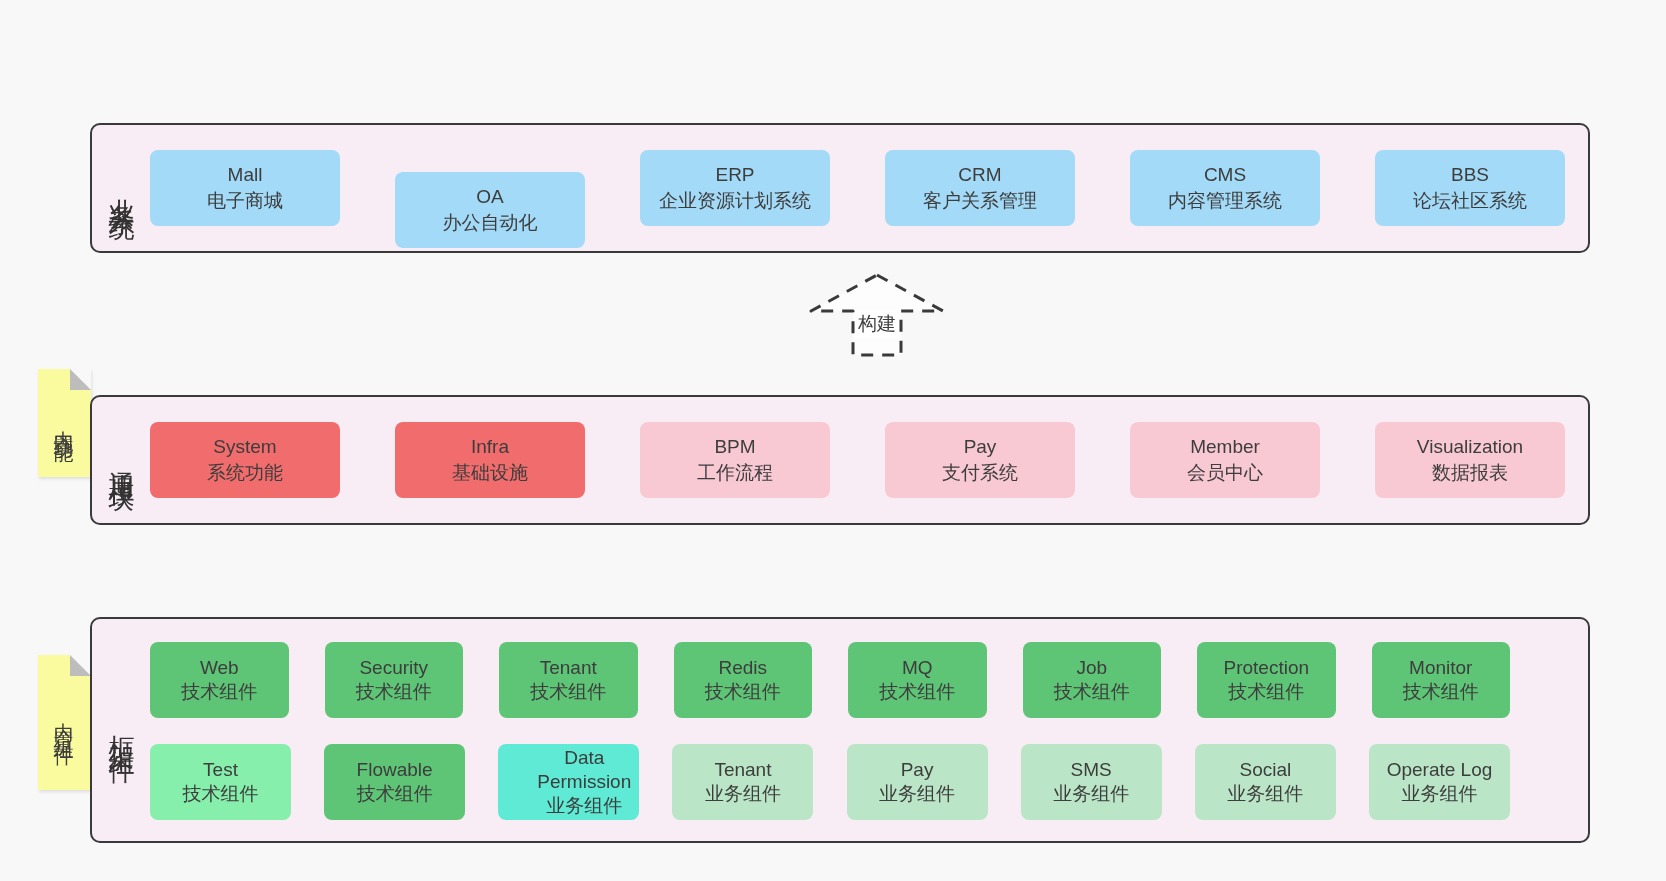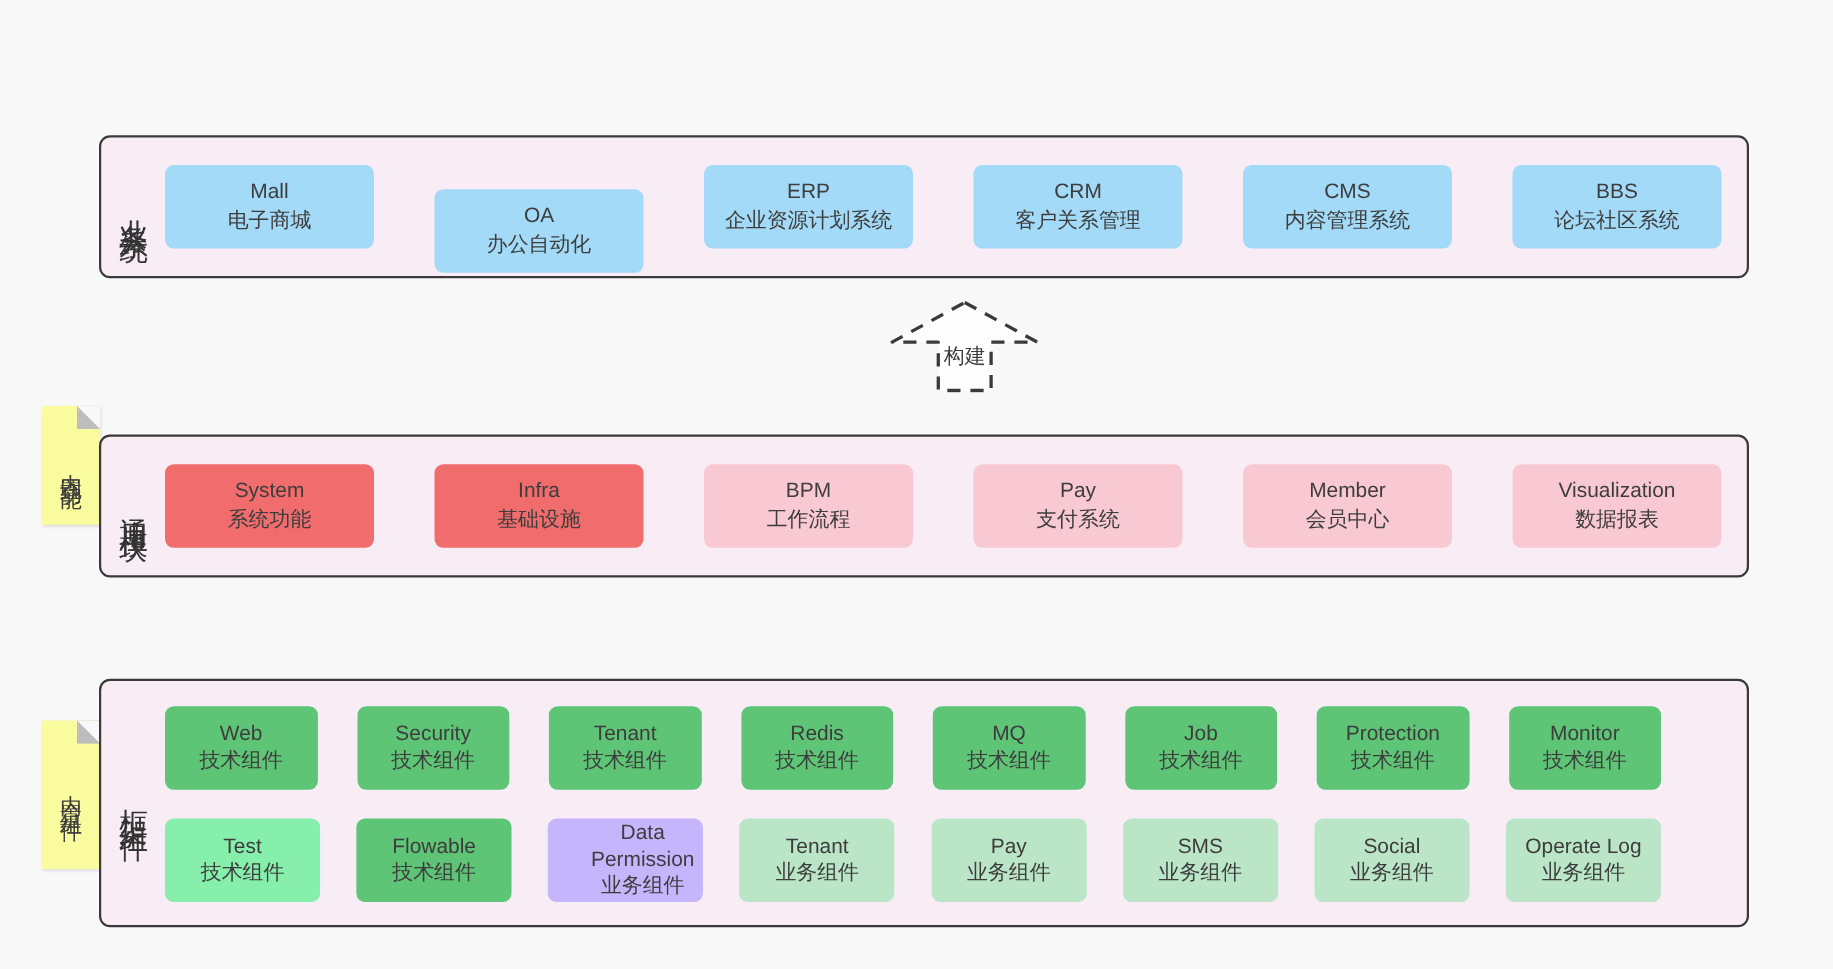--- a/index.html
+++ b/index.html
@@ -259,21 +259,21 @@
 
     <div class="grid-row" id="components-row-2">
       <div class="box small" style="background: #86efac;">
         <div>Test</div>
         <div>技术组件</div>
       </div>
       <div class="box small" style="background: rgb(94, 196, 118);">
         <div>Flowable</div>
         <div>技术组件</div>
       </div>
-      <div class="box small" style="background: #c4b5fd; padding-left: 33px;">
+      <div class="box small" style="background: #5eead4; padding-left: 33px;">
         <div>Data Permission</div>
         <div>业务组件</div>
       </div>
       <div class="box small" style="background: rgb(186, 230, 199);">
         <div>Tenant</div>
         <div>业务组件</div>
       </div>
       <div class="box small" style="background: rgb(186, 230, 199);">
         <div>Pay</div>
         <div>业务组件</div>

